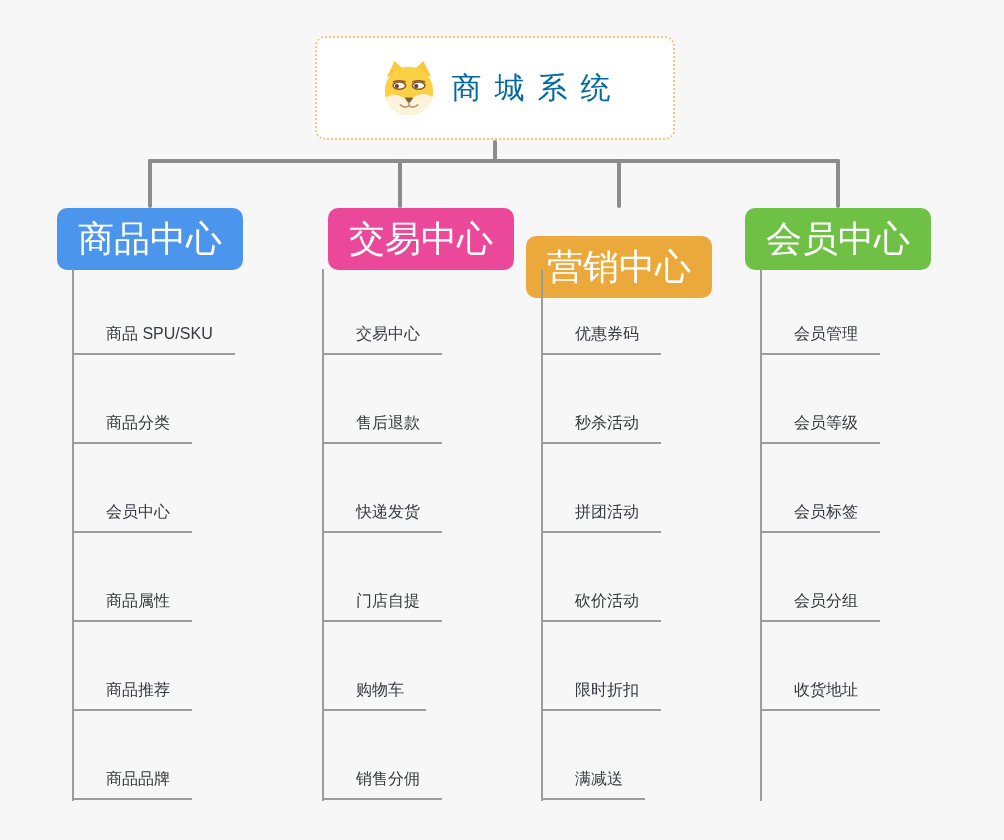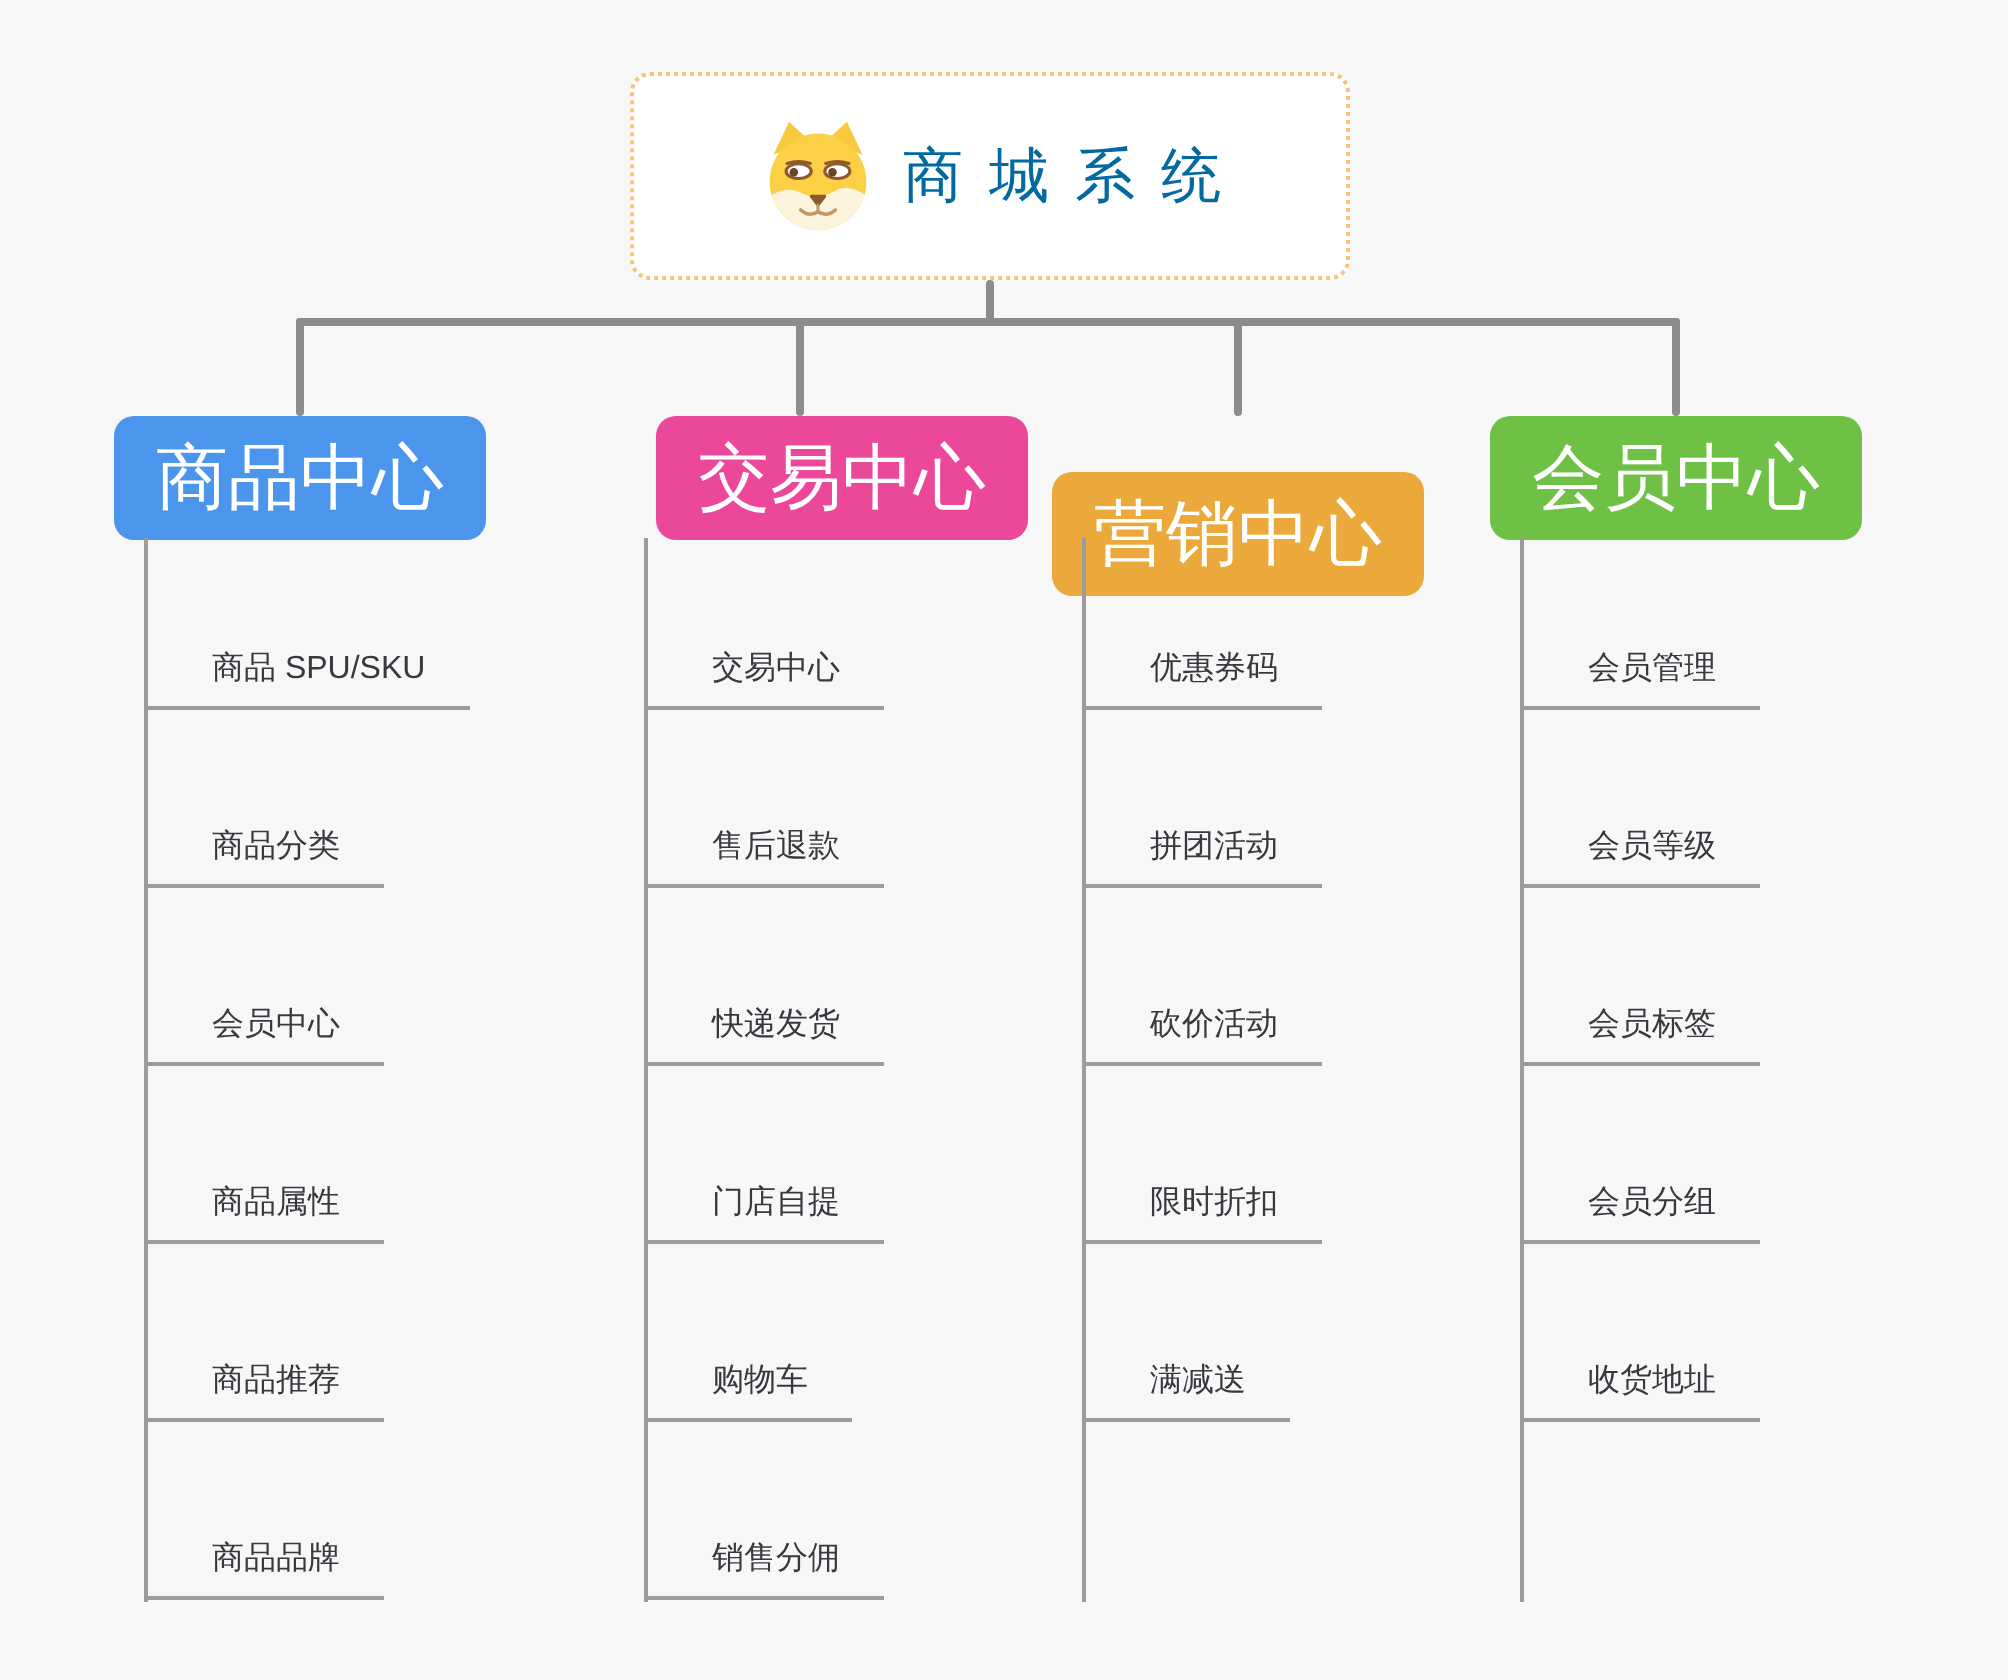--- a/index.html
+++ b/index.html
@@ -141,20 +141,23 @@
     <div class="leaf-row">
         <span class="leaf-label">销售分佣</span>
       </div>
   </div>
 
   <div class="leaf-col" style="left:541px;">
     <div class="leaf-row">
         <span class="leaf-label">优惠券码</span>
       </div>
     <div class="leaf-row">
+        <span class="leaf-label">秒杀活动</span>
+      </div>
+    <div class="leaf-row">
         <span class="leaf-label">拼团活动</span>
       </div>
     <div class="leaf-row">
         <span class="leaf-label">砍价活动</span>
       </div>
     <div class="leaf-row">
         <span class="leaf-label">限时折扣</span>
       </div>
     <div class="leaf-row">
         <span class="leaf-label">满减送</span>

